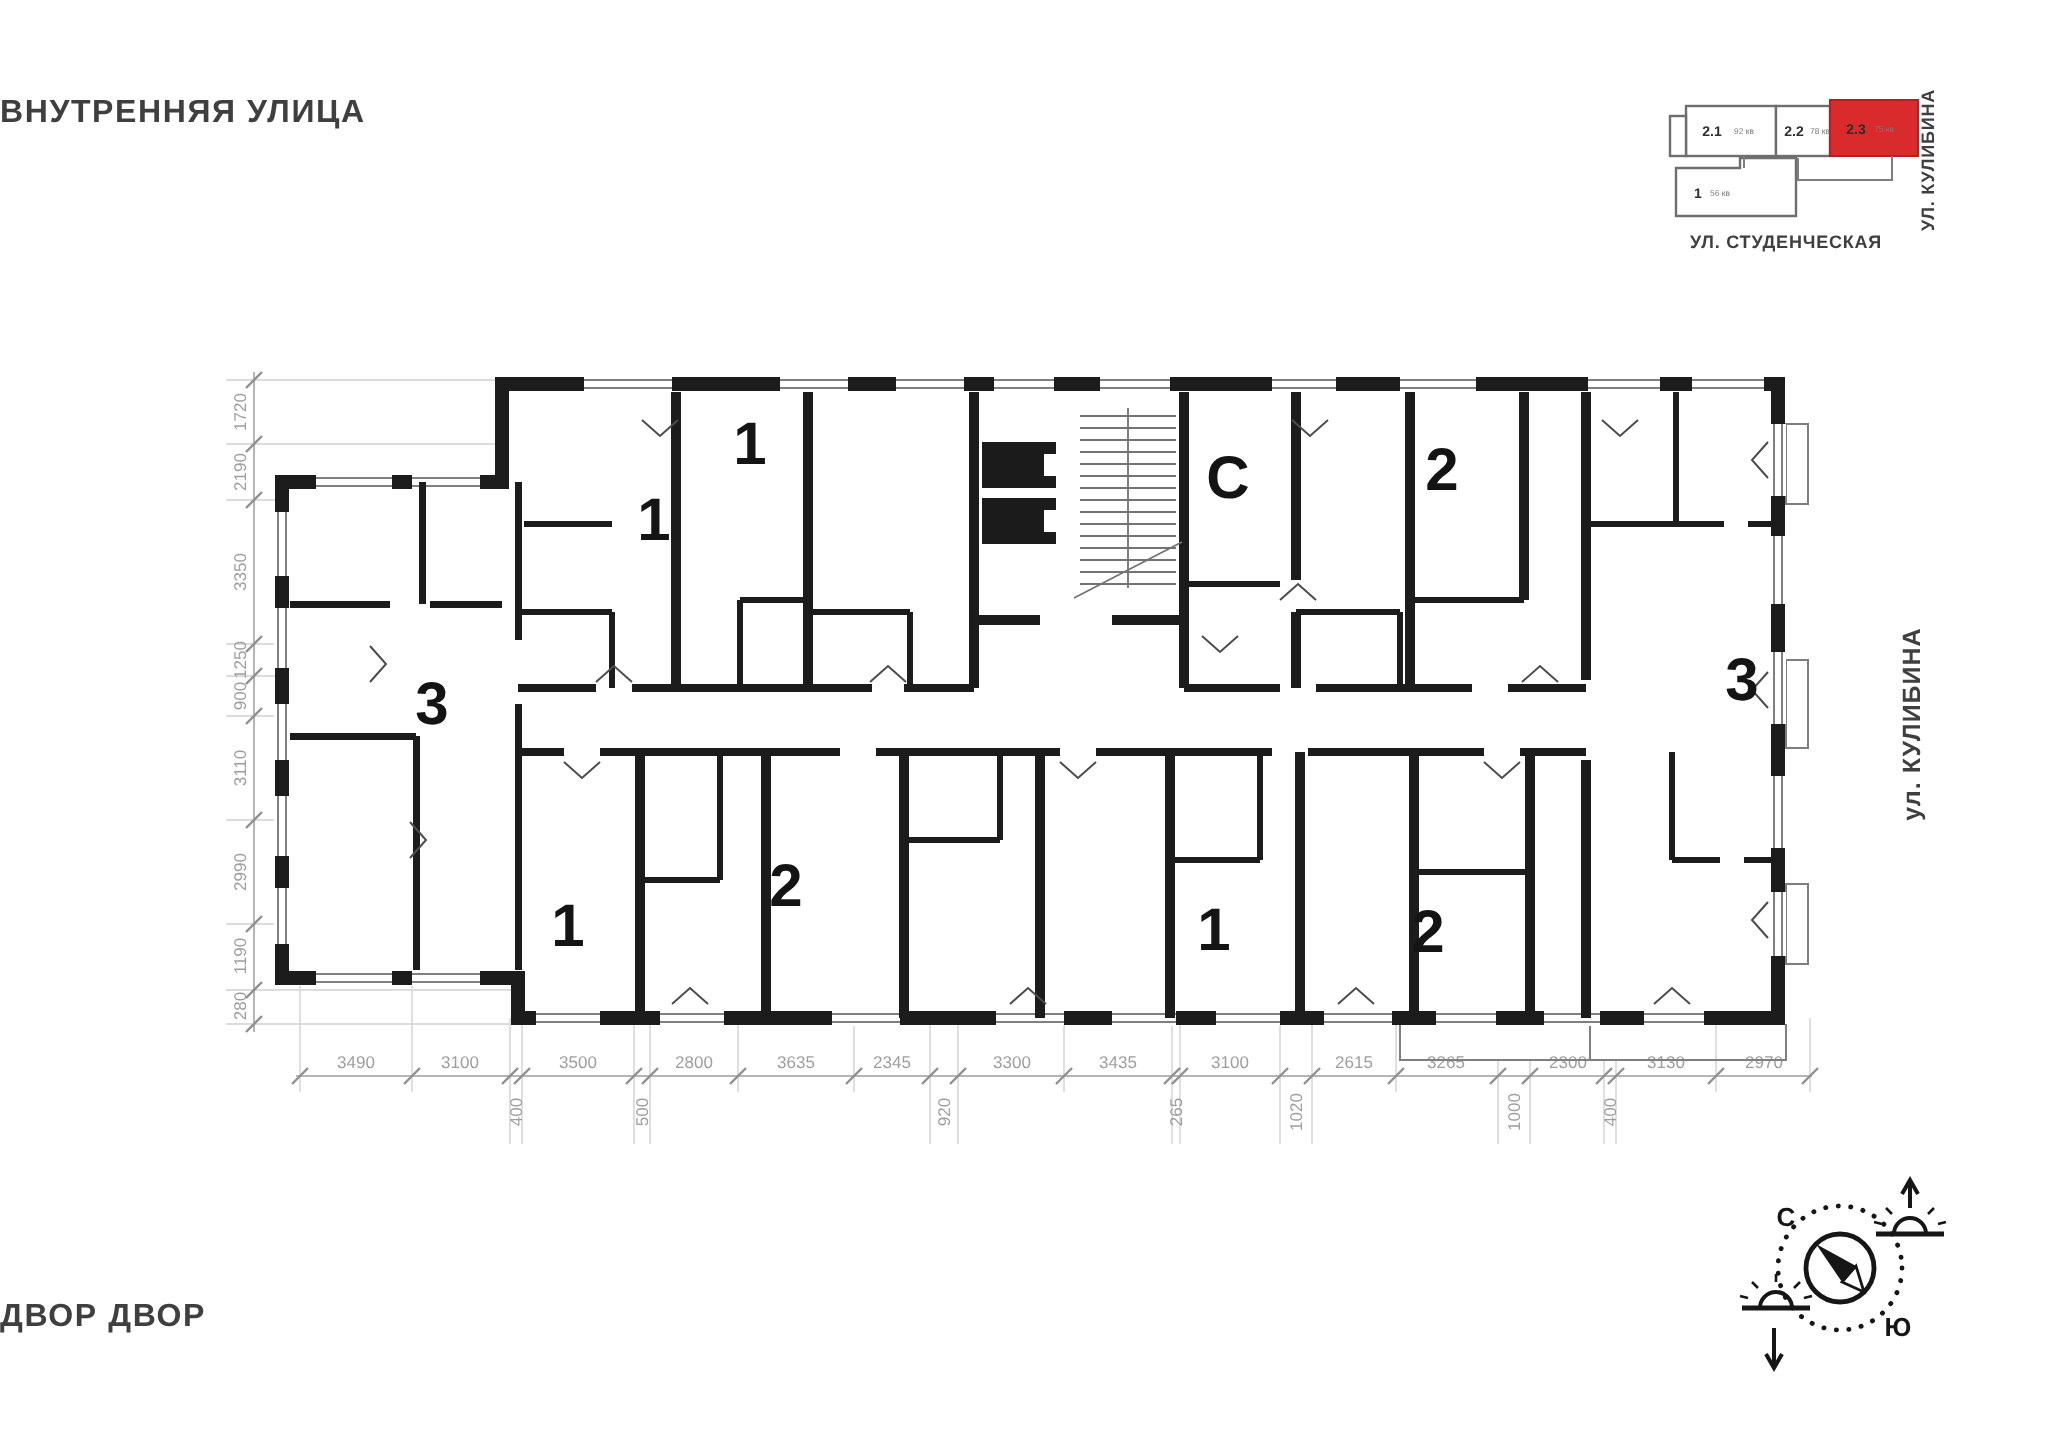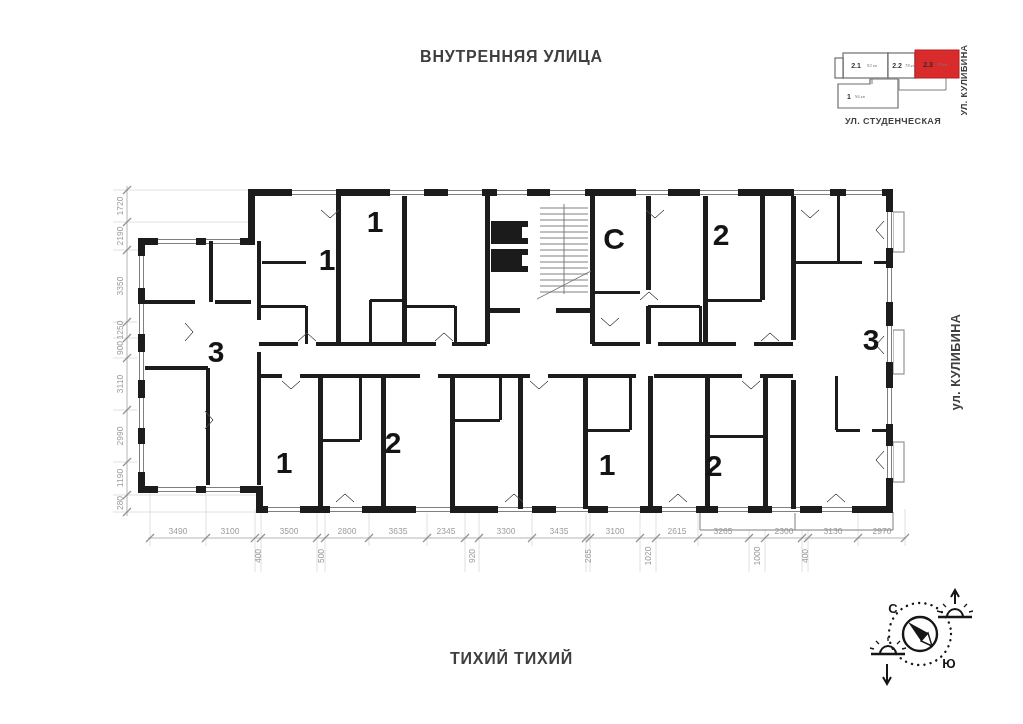--- a/index.html
+++ b/index.html
@@ -1,18 +1,18 @@
 <!DOCTYPE html>
 <html><head>
 <meta charset="utf-8">
 <style>
   html,body{margin:0;padding:0;background:#ffffff;}
   .page{position:relative;width:1023px;height:724px;background:#fff;overflow:hidden;
         font-family:"Liberation Sans", sans-serif;}
-  .street-title{position:absolute;left:0;width:1023px;text-align:center;
+  .street-title{position:absolute;left:0;width:1023px;text-align:left;
         font-weight:bold;font-size:16px;letter-spacing:.8px;color:#3f3f3f;}
   .street-top{top:48px;}
   .street-bottom{top:650px;}
   svg{position:absolute;top:0;left:0;}
   .wall{stroke:#1c1c1c;fill:none;}
   .thin{stroke:#7f7f7f;stroke-width:1;fill:none;}
   .faint{stroke:#dcdcdc;stroke-width:0.9;fill:none;}
   .chain{stroke:#b5b5b5;stroke-width:1;fill:none;}
   .slash{stroke:#8f8f8f;stroke-width:1.2;fill:none;}
   .dim{font-size:8.5px;fill:#9e9e9e;}
@@ -27,21 +27,21 @@
   .compass-letter{font-size:13px;font-weight:bold;fill:#161616;}
   text{font-family:"Liberation Sans", sans-serif;}
 </style>
 </head>
 <body>
 
 <div class="page">
 
   <div class="street-title street-top">ВНУТРЕННЯЯ УЛИЦА</div>
 
-  <div class="street-title street-bottom">ТИХИЙ ТИХИЙ</div>
+  <div class="street-title street-bottom">ДВОР ДВОР</div>
 
   <svg width="1023" height="724" viewBox="0 0 1023 724">
 
     <g>
       <path class="faint" d="M113,190 H251 M113,222 H251 M113,250 H141 M113,322 H141 M113,338 H141 M113,358 H141 M113,410 H141 M113,462 H141 M113,495 H259 M113,512 H259"></path>
       <path class="faint" d="M150,493 V546 M206,493 V546 M255,509 V572 M261,509 V572 M317,509 V572 M325,509 V572 M369,509 V546 M427,509 V546 M465,509 V572 M479,509 V572 M532,509 V546 M586,509 V572 M590,509 V572 M640,509 V572 M656,509 V572 M698,509 V546 M749,530 V572 M765,530 V572 M802,530 V572 M808,530 V572 M858,509 V546 M905,509 V546"></path>
     </g>
 
     <g>
       <path class="chain" d="M127,186 V516"></path>

